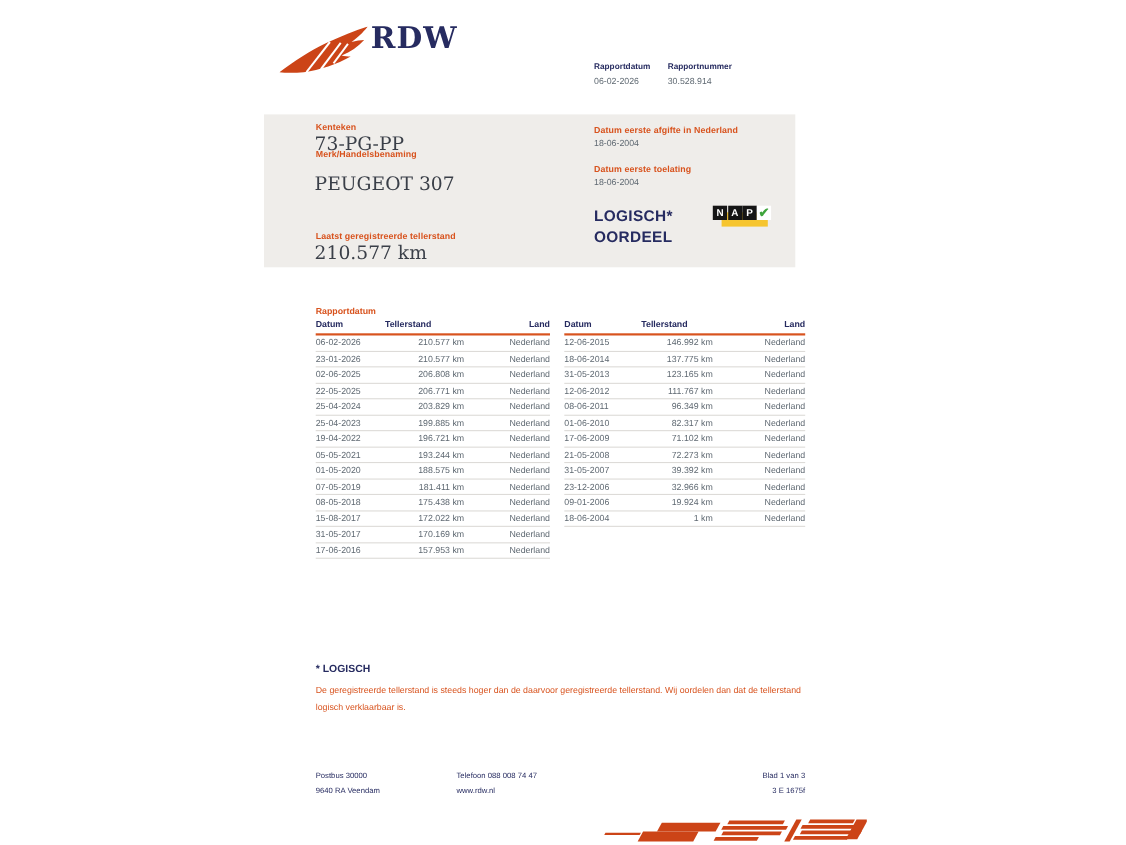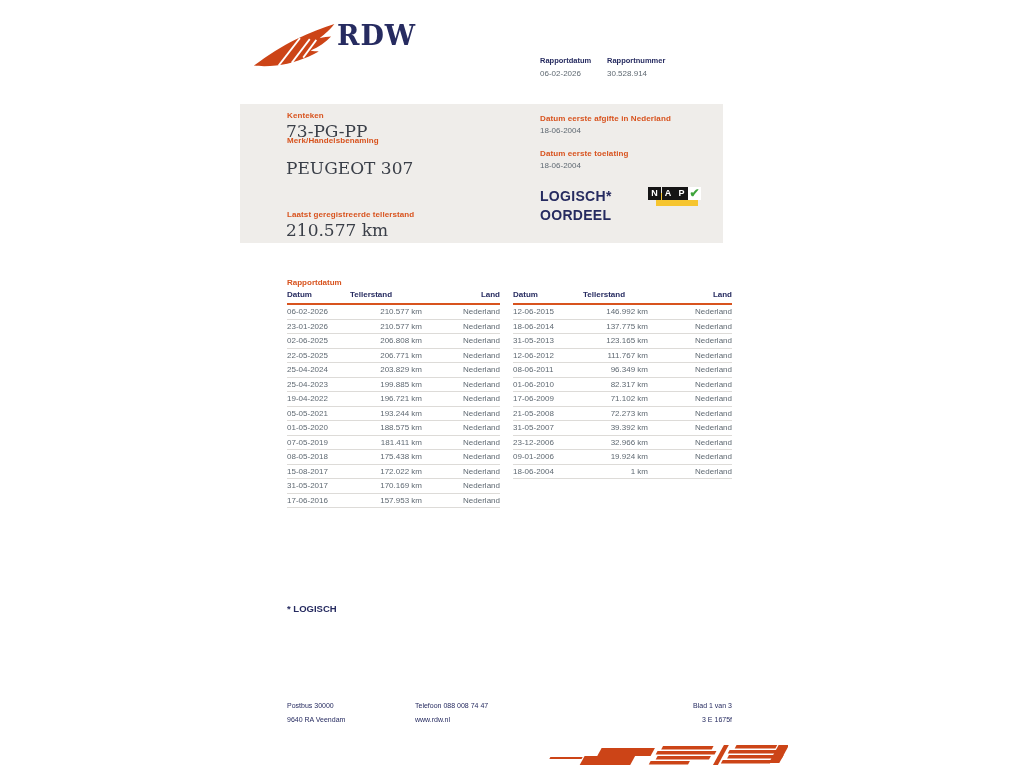--- a/index.html
+++ b/index.html
@@ -301,20 +301,21 @@
 
         <div class="mrow">
           <span class="c1">18-06-2004</span>
           <span class="c2">1 km</span>
           <span class="c3">Nederland</span>
         </div>
       </div>
   </div>
 
   <div class="abs fnote-head">* LOGISCH</div>
+  <div class="abs fnote-body">De geregistreerde tellerstand is steeds hoger dan de daarvoor geregistreerde tellerstand. Wij oordelen dan dat de tellerstand logisch verklaarbaar is.</div>
 
   <div class="abs foot f-l1">Postbus 30000</div>
   <div class="abs foot f-l2">9640 RA Veendam</div>
   <div class="abs foot f-m1">Telefoon 088 008 74 47</div>
   <div class="abs foot f-m2">www.rdw.nl</div>
   <div class="abs foot f-r1">Blad 1 van 3</div>
   <div class="abs foot f-r2">3 E 1675f</div>
 
   <svg class="abs bottom-art" viewBox="0 0 345 26" preserveAspectRatio="none">
     <g fill="#CC4417" transform="translate(16,0) skewX(-38)">

